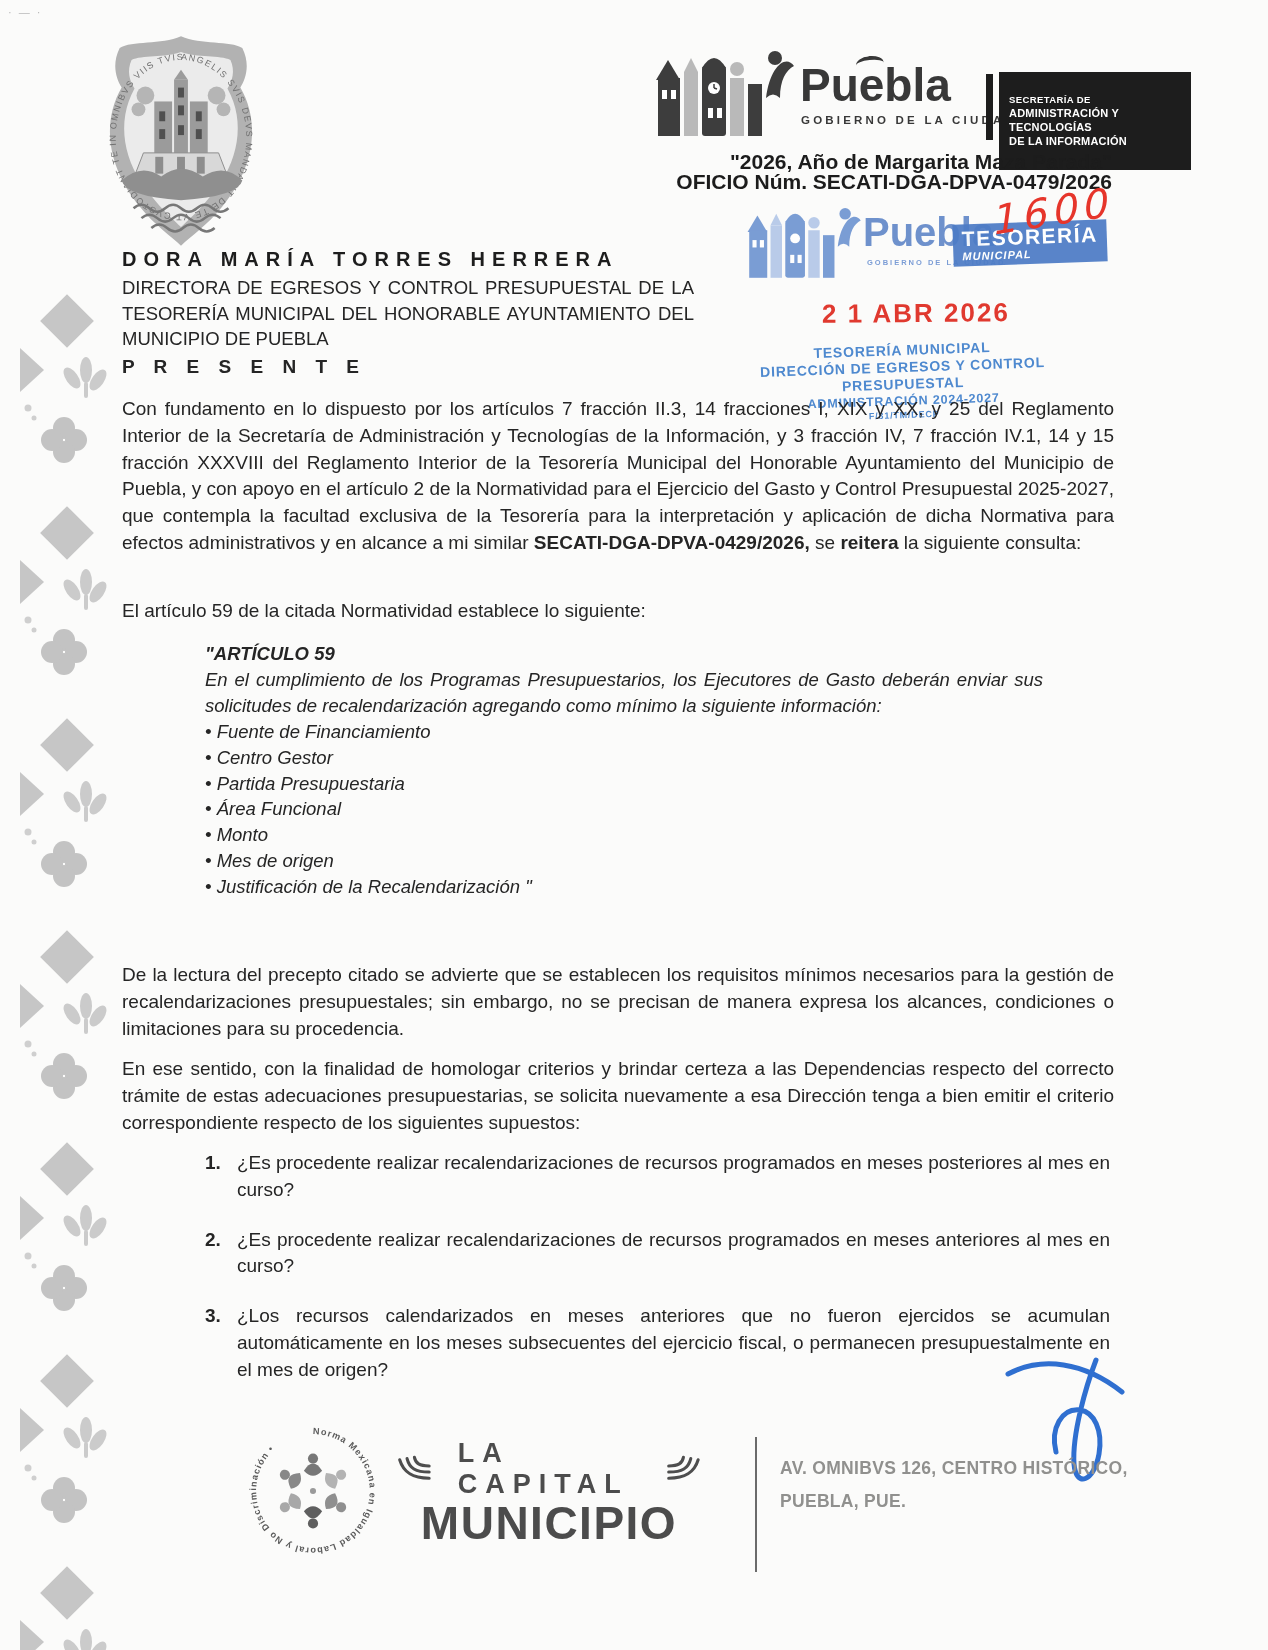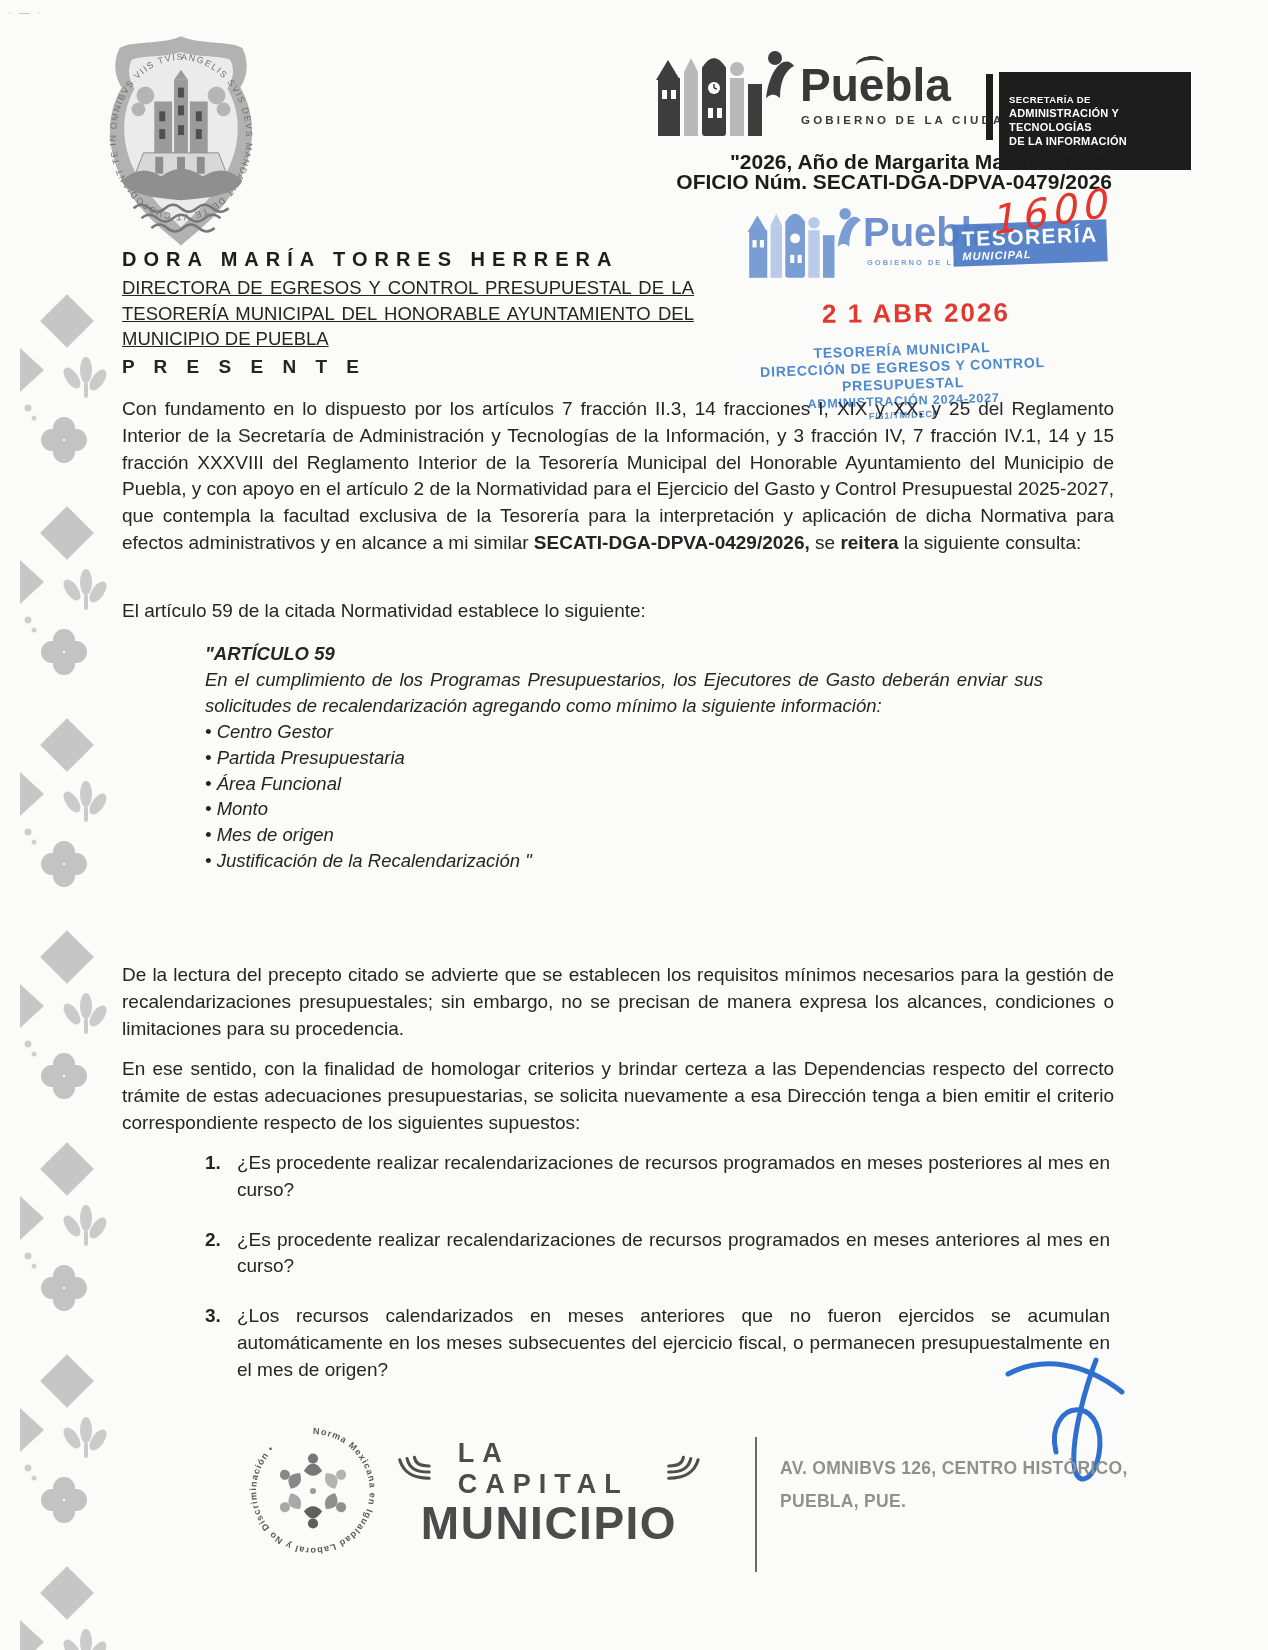--- a/index.html
+++ b/index.html
@@ -24,21 +24,21 @@
   .tes-l1{font-size:21px;font-weight:800;letter-spacing:1.5px;line-height:23px;}
   .tes-l2{font-size:11px;font-weight:700;font-style:italic;letter-spacing:1px;line-height:12px;}
   .folio{font-size:40px;font-style:italic;font-weight:400;color:#e6352b;letter-spacing:5px;transform:rotate(-9deg) skewX(-6deg);font-family:"DejaVu Sans",sans-serif;}
   .date-stamp{font-size:26px;font-weight:700;color:#e0392f;letter-spacing:2px;transform:rotate(-.5deg);}
   .recv{width:330px;text-align:center;color:#4583cd;font-weight:600;letter-spacing:.8px;transform:rotate(-2deg);opacity:.95;}
   .recv div{line-height:17px;font-size:14px;}
   .recv .recv-4{font-size:12.5px;}
   .recv .recv-5{font-size:9px;line-height:11px;}
   
   .addr-name{font-size:20px;font-weight:800;letter-spacing:7px;line-height:26px;color:#1d1d1d;}
-  .addr-title{width:572px;font-size:18.5px;line-height:25.5px;text-align:justify;margin-top:3px;text-decoration:underline;}
+  .addr-title{width:572px;font-size:18.5px;line-height:25.5px;text-align:justify;margin-top:3px;}
   .addr-presente{font-size:19px;font-weight:800;letter-spacing:7px;margin-top:4px;}
   
   .body-p{width:992px;font-size:19px;line-height:26.8px;}
   .quote{width:838px;font-style:italic;font-size:18.5px;line-height:26px;}
   .quote-title{font-weight:800;}
   .quote ul{margin:0;padding:0;list-style:none;}
   .quote li{line-height:25.8px;}
   .quote li::before{content:"• ";}
   .qrow{display:flex;margin-bottom:23px;}
   .qnum{width:32px;font-weight:800;font-size:19px;line-height:26.8px;flex:none;}
@@ -226,20 +226,21 @@
   </div>
 
   <p class="abs body-p just" style="left:122px;top:396px;"><span>Con fundamento en lo dispuesto por los artículos 7 fracción II.3, 14 fracciones I, XIX y XX, y 25 del Reglamento Interior de la Secretaría de Administración y Tecnologías de la Información, y 3 fracción IV, 7 fracción IV.1, 14 y 15 fracción XXXVIII del Reglamento Interior de la Tesorería Municipal del Honorable Ayuntamiento del Municipio de Puebla, y con apoyo en el artículo 2 de la Normatividad para el Ejercicio del Gasto y Control Presupuestal 2025-2027, que contempla la facultad exclusiva de la Tesorería para la interpretación y aplicación de dicha Normativa para efectos administrativos y en alcance a mi similar </span><b>SECATI-DGA-DPVA-0429/2026,</b><span> se </span><b>reitera</b><span> la siguiente consulta:</span></p>
 
   <p class="abs body-p" style="left:122px;top:598px;">El artículo 59 de la citada Normatividad establece lo siguiente:</p>
 
   <div class="abs quote" style="left:205px;top:641px;">
     <div class="quote-title">"ARTÍCULO 59</div>
     <p class="just">En el cumplimiento de los Programas Presupuestarios, los Ejecutores de Gasto deberán enviar sus solicitudes de recalendarización agregando como mínimo la siguiente información:</p>
     <ul>
+      <li>Fuente de Financiamiento</li>
       <li>Centro Gestor</li>
       <li>Partida Presupuestaria</li>
       <li>Área Funcional</li>
       <li>Monto</li>
       <li>Mes de origen</li>
       <li>Justificación de la Recalendarización "</li>
     </ul>
   </div>
 
   <p class="abs body-p just" style="left:122px;top:962px;">De la lectura del precepto citado se advierte que se establecen los requisitos mínimos necesarios para la gestión de recalendarizaciones presupuestales; sin embargo, no se precisan de manera expresa los alcances, condiciones o limitaciones para su procedencia.</p>

